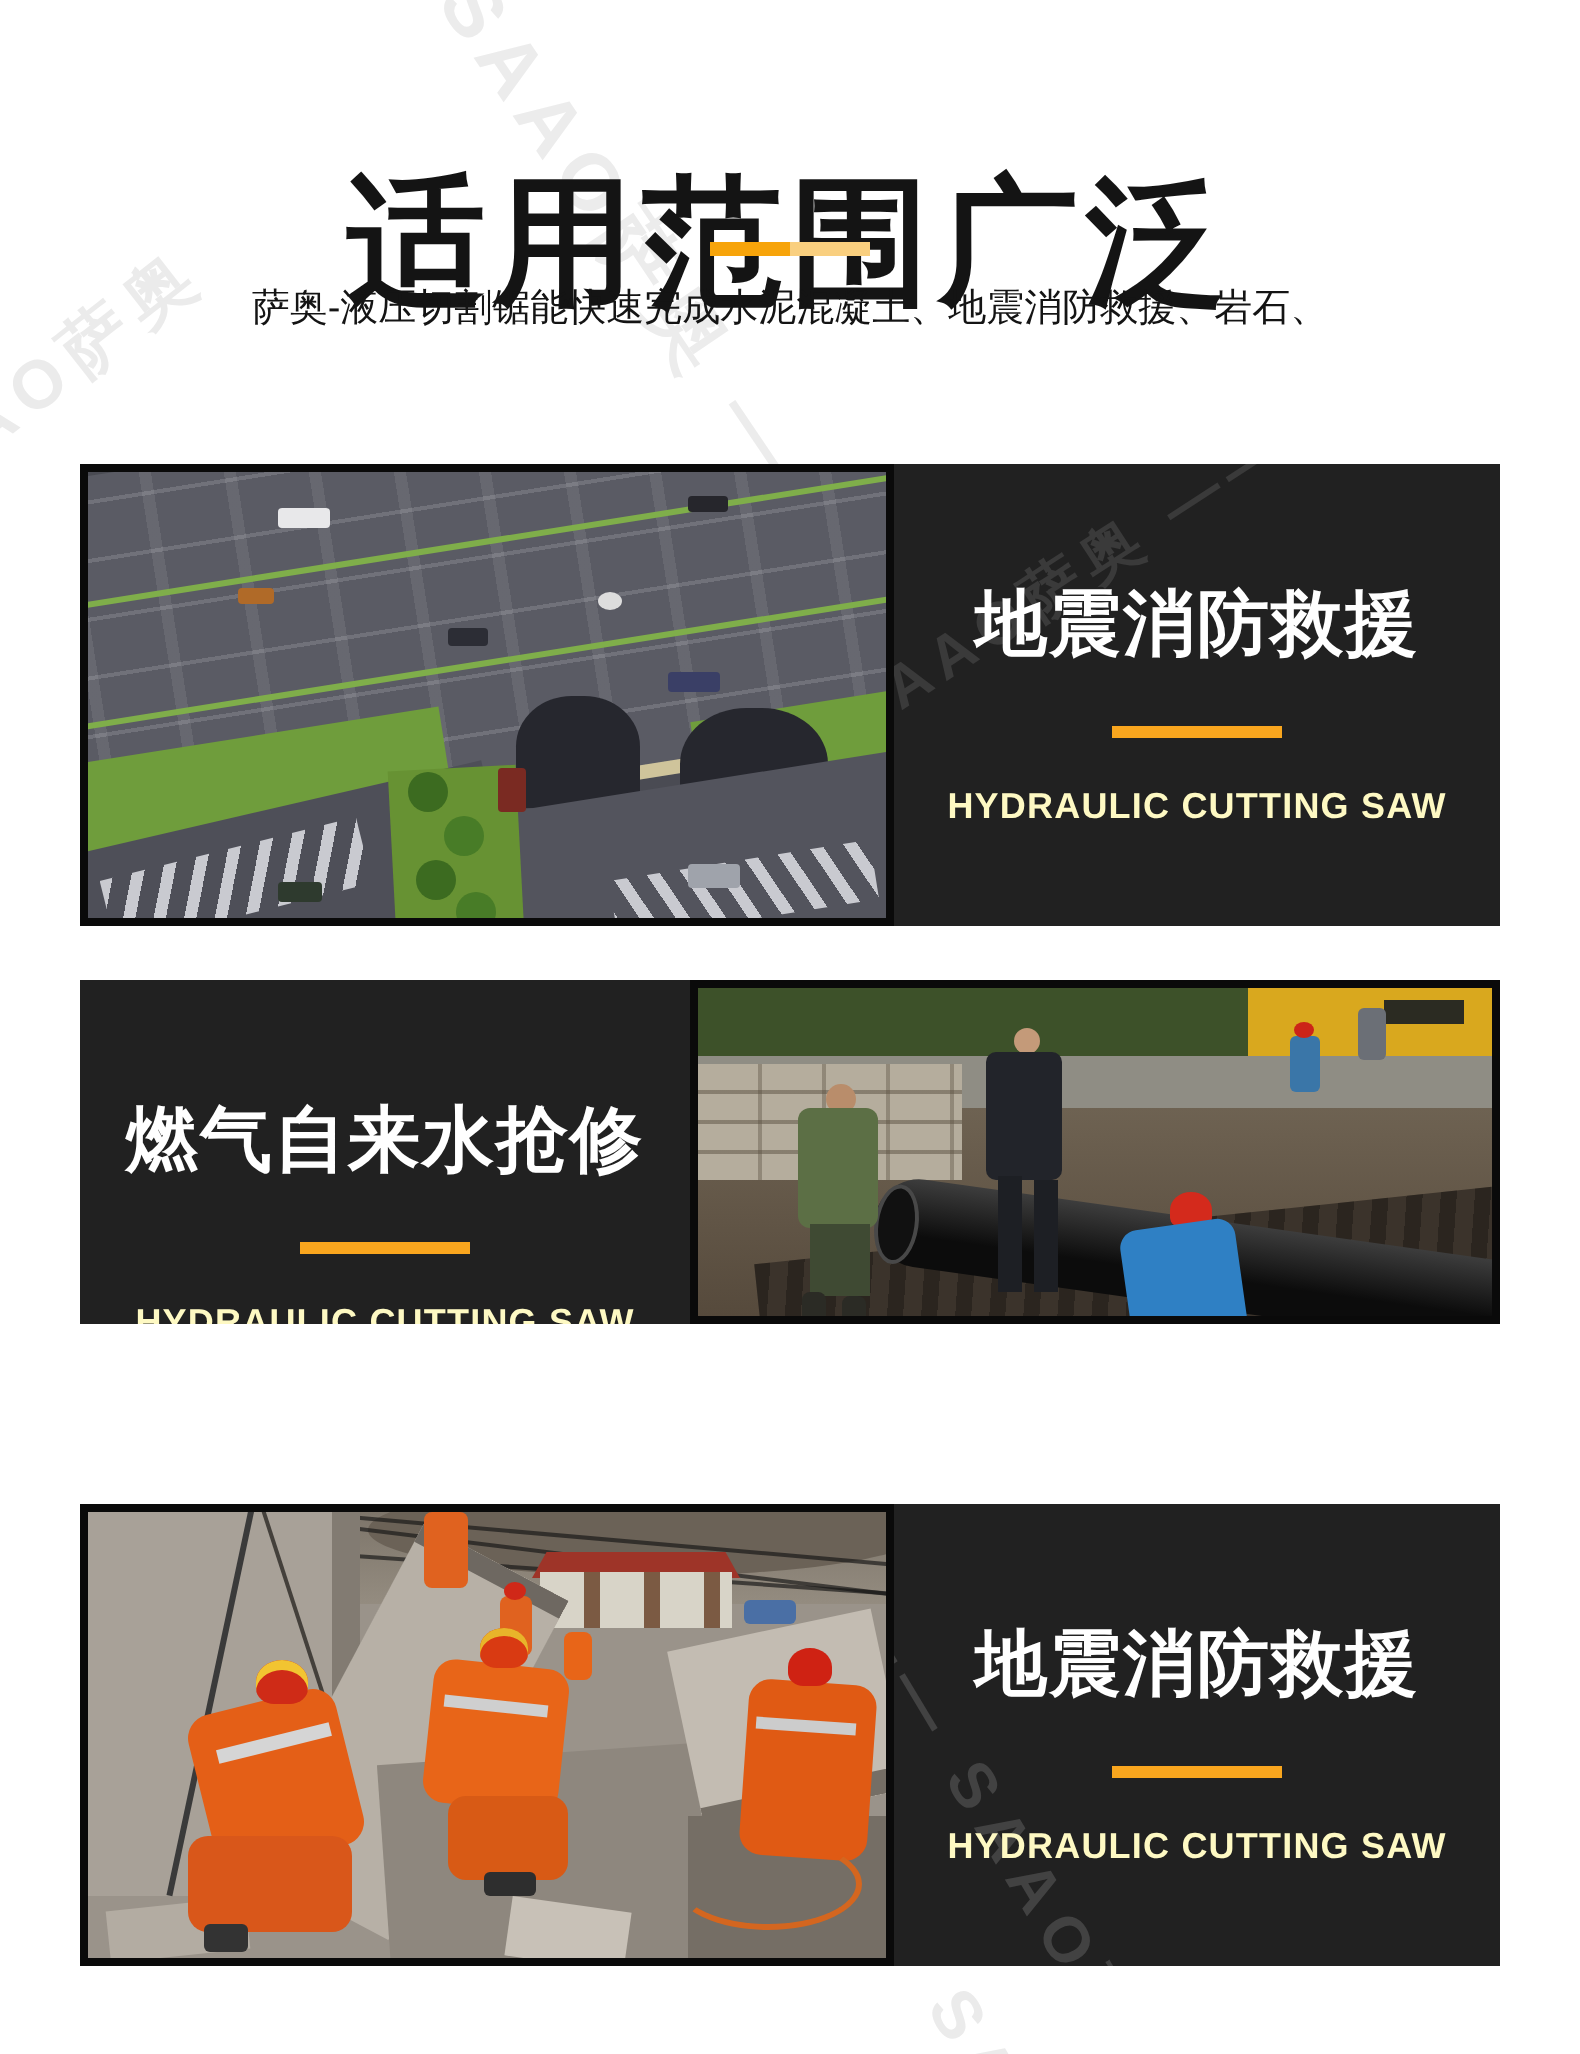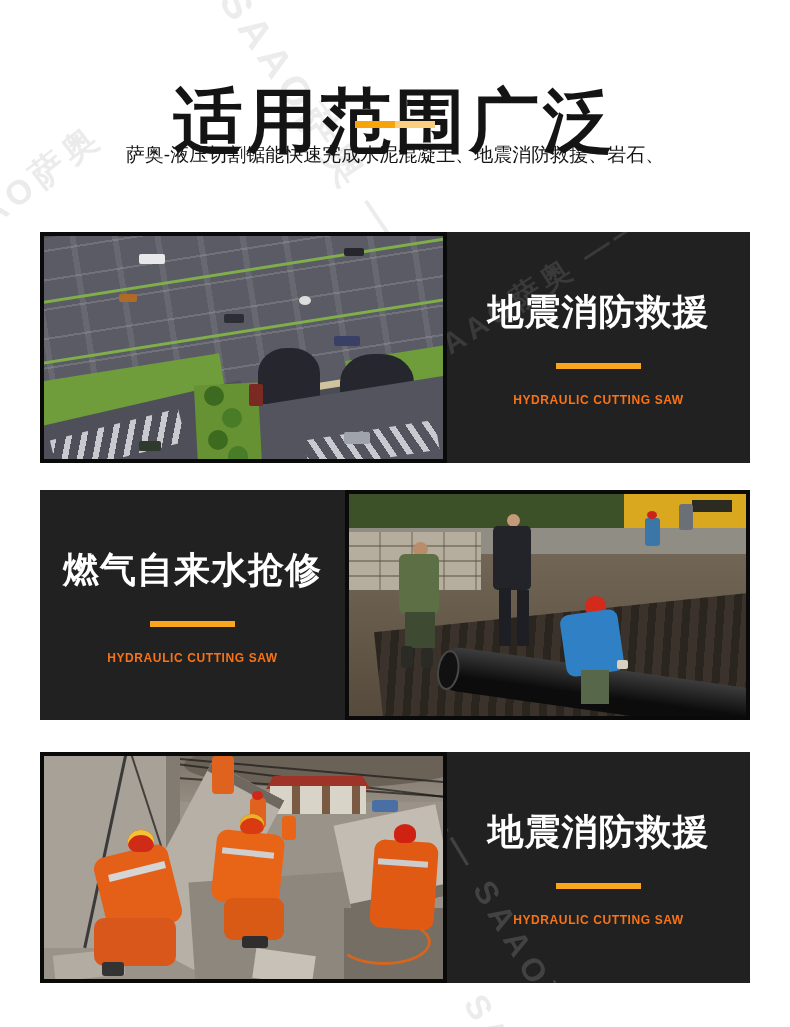--- a/index.html
+++ b/index.html
@@ -22,34 +22,34 @@
   .divider{position:absolute;top:121px;left:50%;transform:translateX(-50%);width:80px;height:7px;
            display:flex;z-index:2;}
   .divider .d1{width:40px;height:7px;background:#F7A40A;}
   .divider .d2{width:40px;height:7px;background:#F9CF7F;}
   .subtitle{position:absolute;top:140px;left:0;width:100%;text-align:center;z-index:2;
             font-size:19px;line-height:29px;color:#141414;font-weight:500;}
 
   
   .panel{position:absolute;left:40px;width:710px;background:#212121;overflow:hidden;z-index:2;}
   .panel-1{top:232px;height:231px;}
-  .panel-2{top:490px;height:230px;}
+  .panel-2{top:490px;height:172px;}
   .panel-3{top:752px;height:231px;}
   .photo{position:absolute;top:0;bottom:0;border:4px solid #0a0a0a;}
   .photo-left{left:0;width:399px;}
   .photo-right{right:0;width:397px;}
   .scene{position:absolute;inset:0;overflow:hidden;}
   .dark-side{position:absolute;top:0;bottom:0;text-align:center;overflow:hidden;}
   .dark-1{left:407px;right:0;}
   .dark-2{left:0;width:305px;}
   .dark-3{left:407px;right:0;}
   .panel-title{margin:0;padding-top:56px;font-size:36px;font-weight:800;color:#ffffff;
                letter-spacing:1px;position:relative;z-index:3;}
   .bar{width:85px;height:6px;background:#F9A61E;margin:26px auto 0 auto;position:relative;z-index:3;}
-  .caption{margin-top:24px;font-size:12px;letter-spacing:0.6px;color:#f97316;font-weight:700;
+  .caption{margin-top:24px;font-size:18px;letter-spacing:0.6px;color:#fef9c3;font-weight:700;
            position:relative;z-index:3;}
 
   
   .s1{background:#4a4b53;}
   .s1-green-top{position:absolute;right:-44px;top:-38px;width:280px;height:72px;background:#74a23e;transform:rotate(-9deg);}
   .s1-hwy{position:absolute;left:-40px;top:-30px;width:500px;height:186px;background:#5a5b64;transform:rotate(-9deg);
           border-bottom:7px solid #cfc49b;
           background-image:repeating-linear-gradient(0deg,transparent 0 27px,rgba(230,230,235,.16) 27px 29px),
                            repeating-linear-gradient(90deg,transparent 0 36px,rgba(255,255,255,.08) 36px 42px);}
   .s1-gl{position:absolute;left:0;width:100%;height:3px;background:#7fae4a;}

